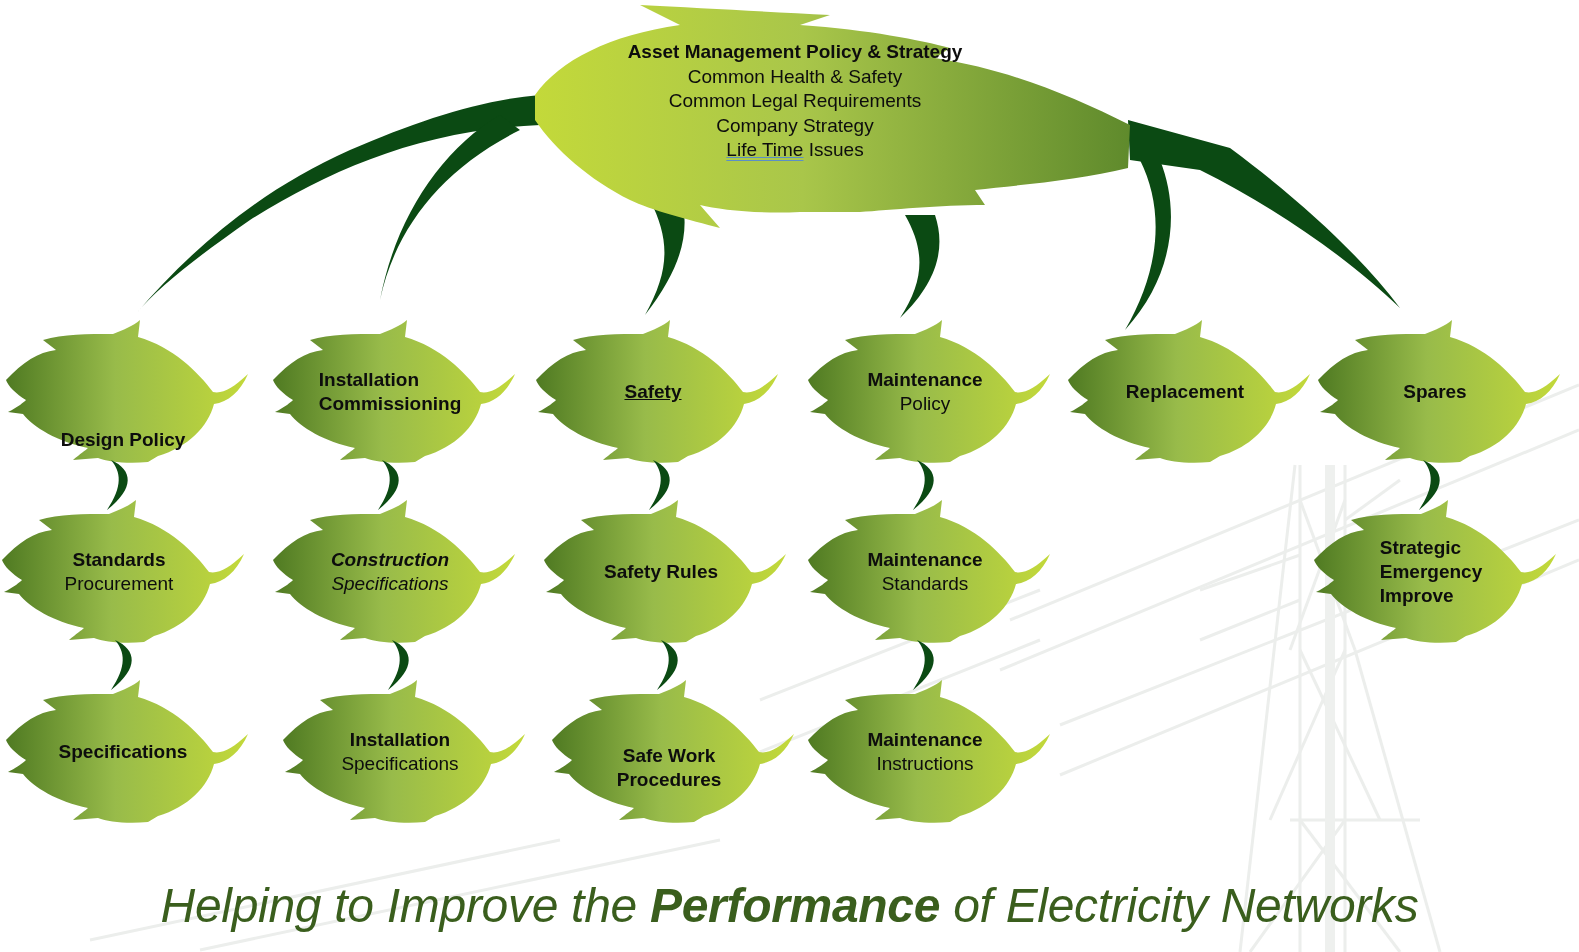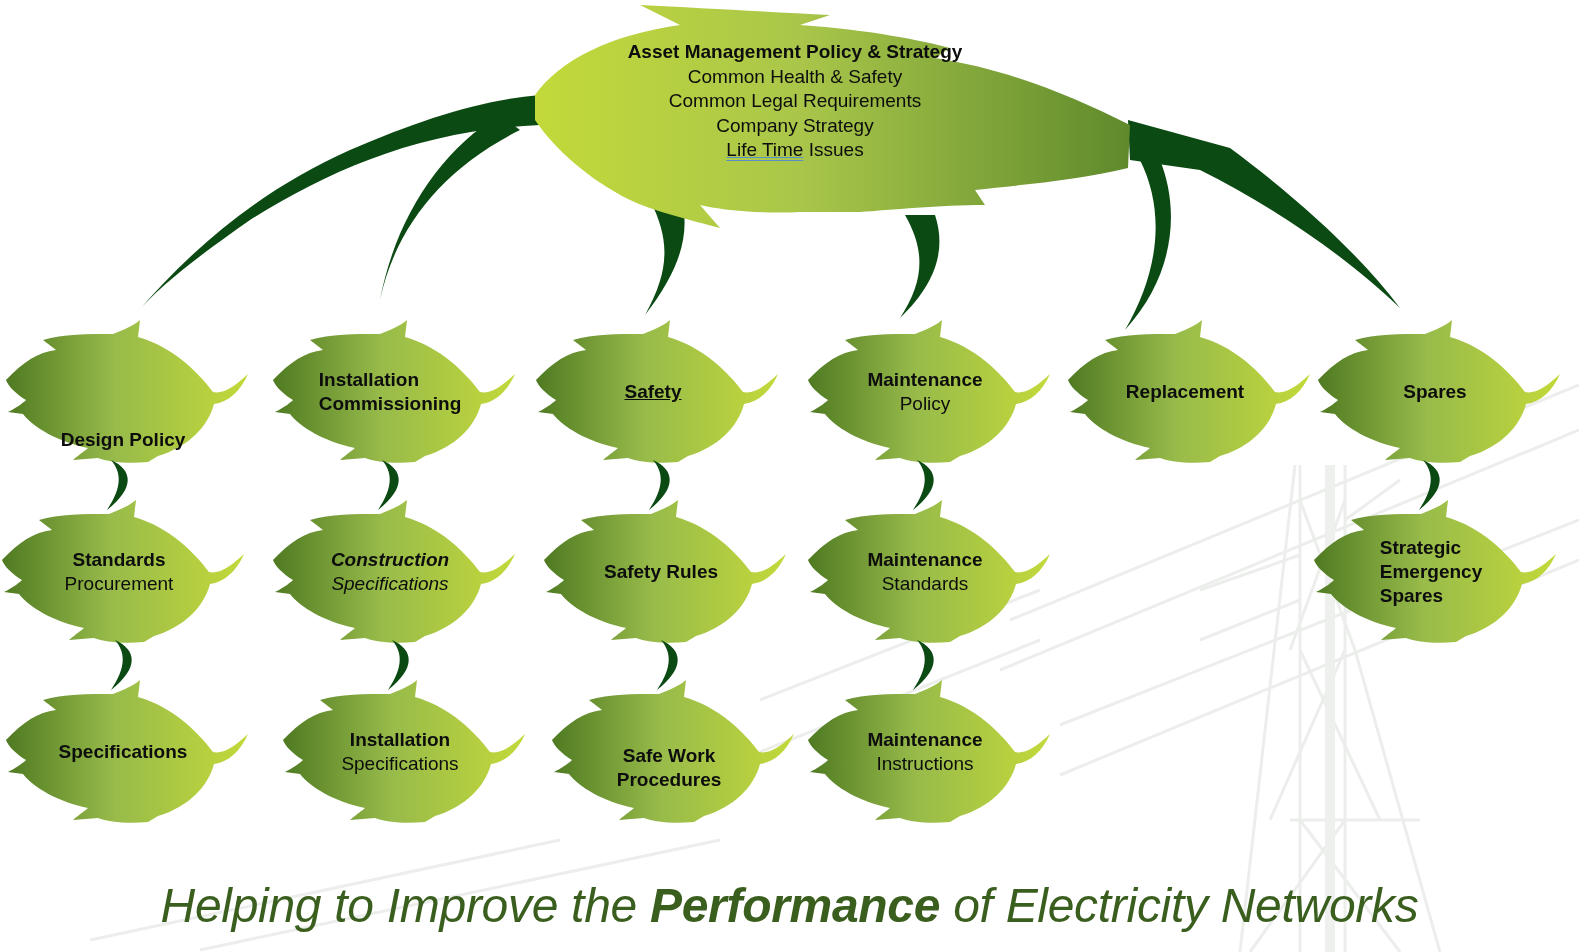--- a/index.html
+++ b/index.html
@@ -193,17 +193,17 @@
     </div>
     <div class="leaf-text" style="left: 1185px; top: 392px;">
       <span class="b" style="white-space: pre;">Replacement</span>
     </div>
     <div class="leaf-text" style="left: 1435px; top: 392px;">
       <span class="b" style="white-space: pre;">Spares</span>
     </div>
     <div class="leaf-text left" style="left: 1431px; top: 572px;">
       <span class="b" style="white-space: pre;">Strategic
 Emergency
-Spares</span>
+Improve</span>
     </div>
   </div>
 
 <div id="tagline"><span>Helping to Improve the </span><span class="strong">Performance</span><span> of Electricity Networks</span></div>
 
 </body></html>

